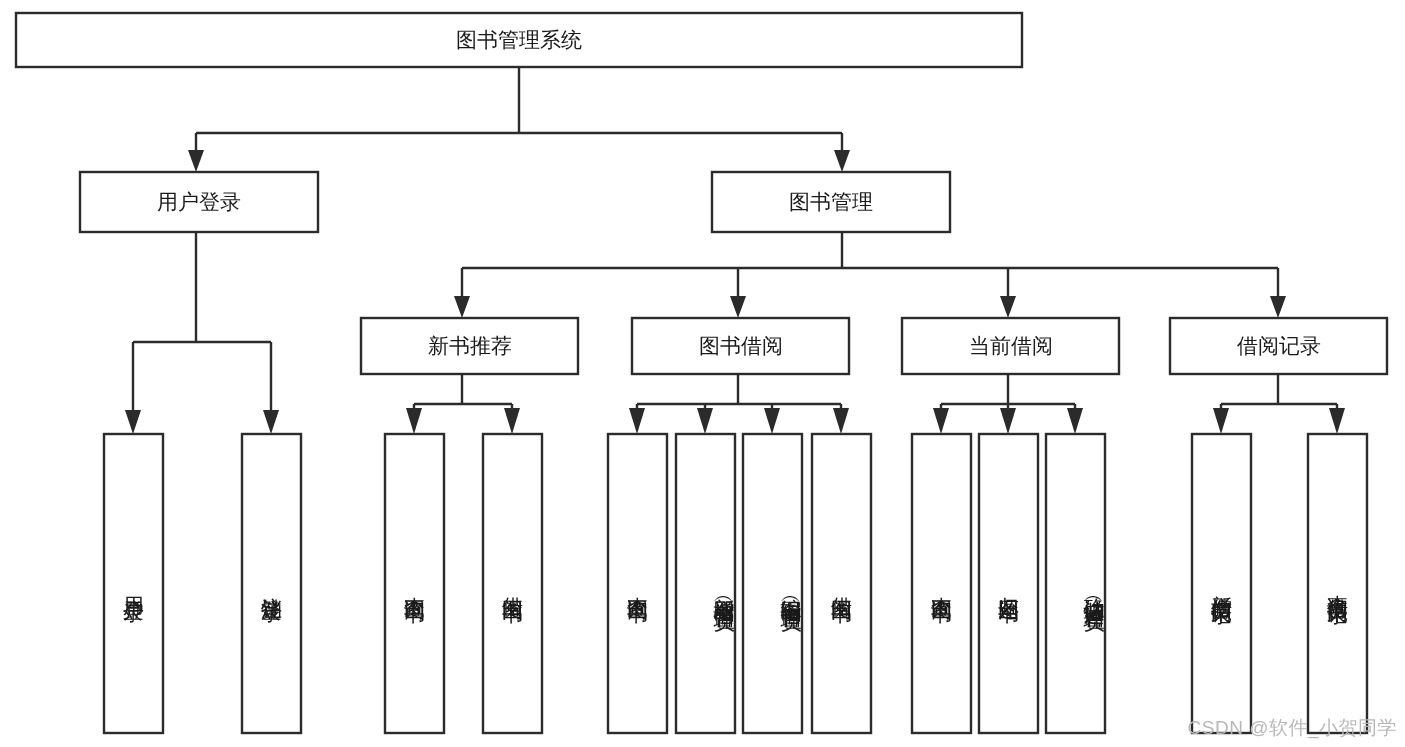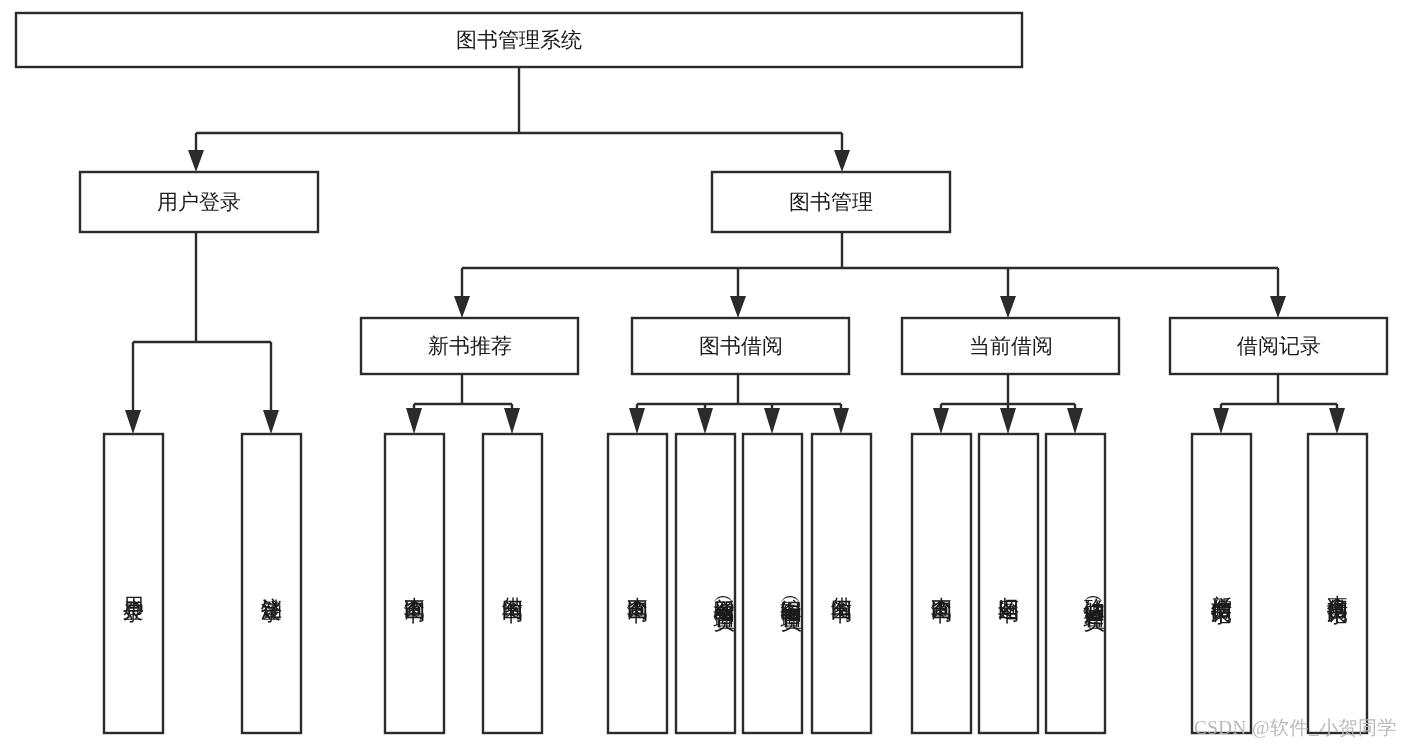--- a/index.html
+++ b/index.html
@@ -62,21 +62,21 @@
     align-items: center;
     justify-content: center;
     text-align: center;
     white-space: nowrap;
     pointer-events: none;
   }
   .watermark {
     position: absolute;
     right: 8px;
     bottom: 6px;
-    font-family: Liberation Serif, serif;
+    font-family: Liberation Sans, sans-serif;
     font-size: 19px;
     color: #b8b8b8;
     letter-spacing: 0.5px;
     white-space: nowrap;
   }
 </style>
 </head>
 <body>
 
 <div id="diagram-root">

